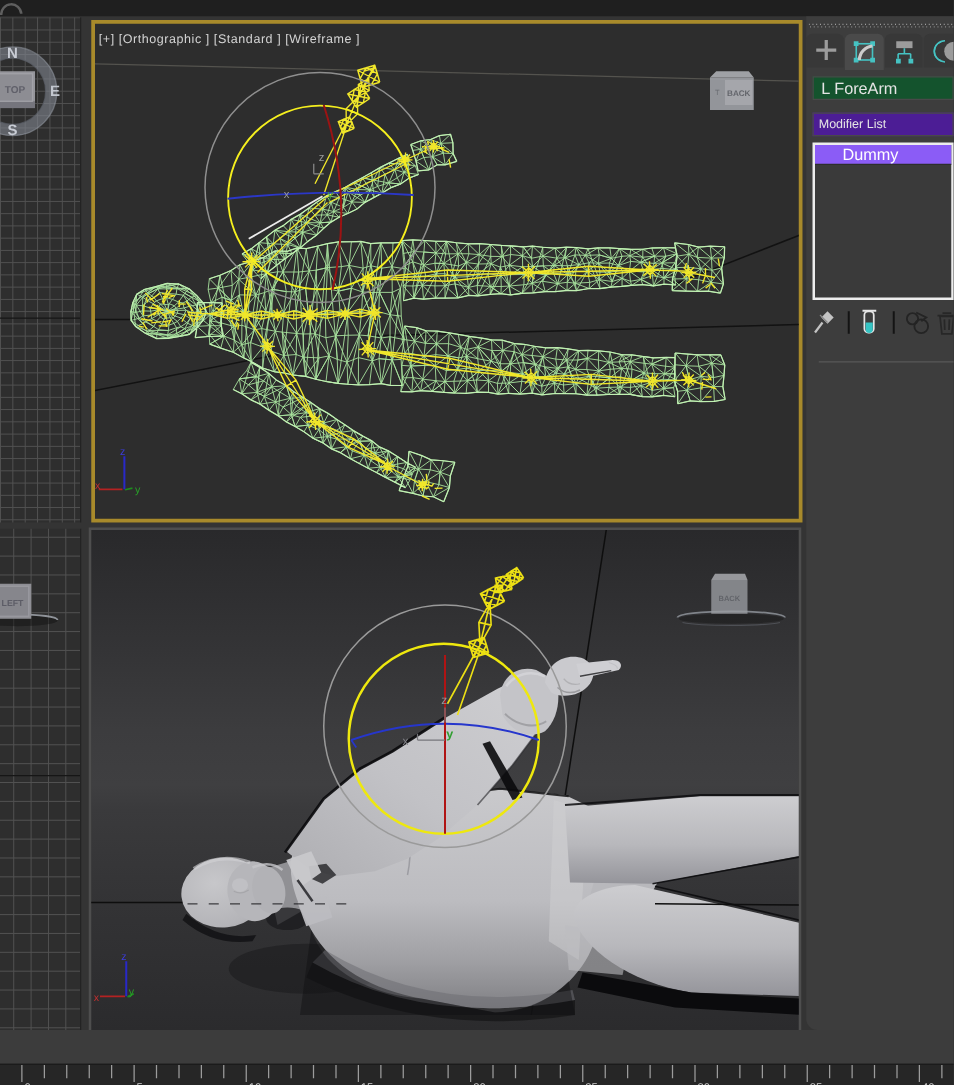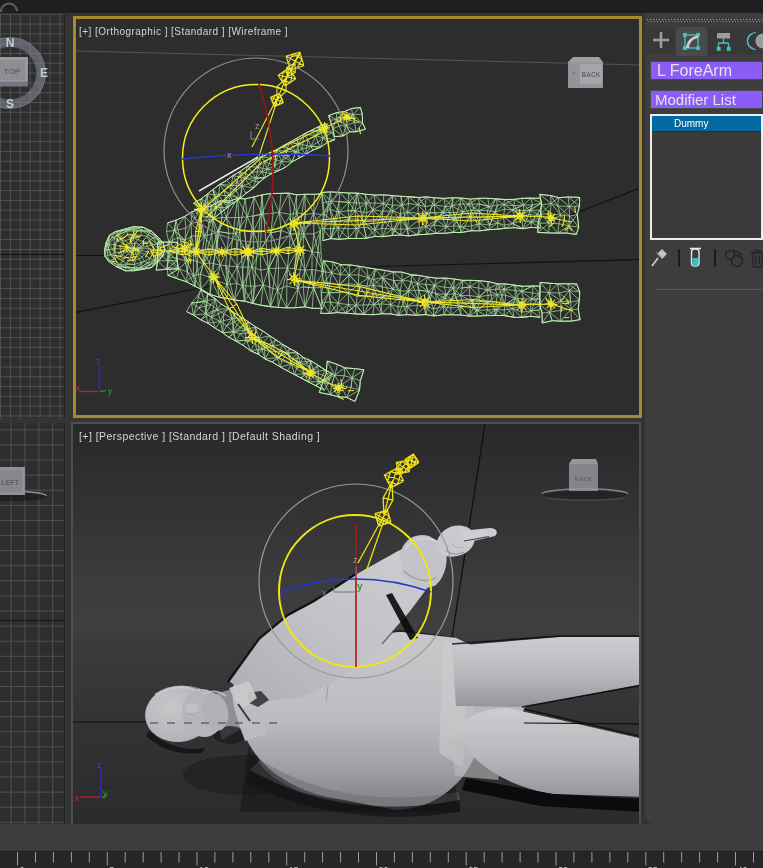--- a/index.html
+++ b/index.html
@@ -171,21 +171,20 @@
           <text x="322" y="596" fill="#85858a" font-size="9.5">x</text>
           <path d="M366.0,572.0L384.0,520.0M358.0,563.0L382.0,519.0M390.9,522.3L378.7,525.9L375.1,513.7L387.3,510.1L390.9,522.3M384.8,524.2L376.8,519.8L381.2,511.8L389.2,516.2L384.8,524.2M390.9,522.3L384.8,524.2M390.9,522.3L389.2,516.2M378.7,525.9L376.8,519.8M378.7,525.9L384.8,524.2M375.1,513.7L381.2,511.8M375.1,513.7L376.8,519.8M387.3,510.1L389.2,516.2M387.3,510.1L381.2,511.8M390.9,522.3L375.1,513.7M378.7,525.9L387.3,510.1M384.0,516.0L392.9,500.1L392.0,482.0L383.1,497.9ZM384.0,516.0L392.0,482.0M392.9,500.1L383.1,497.9M403.6,481.0L391.0,487.6L384.4,475.0L397.0,468.4L403.6,481.0M397.4,484.4L387.6,481.4L390.6,471.6L400.4,474.6L397.4,484.4M403.6,481.0L397.4,484.4M403.6,481.0L400.4,474.6M391.0,487.6L387.6,481.4M391.0,487.6L397.4,484.4M384.4,475.0L390.6,471.6M384.4,475.0L387.6,481.4M397.0,468.4L400.4,474.6M397.0,468.4L390.6,471.6M403.6,481.0L384.4,475.0M391.0,487.6L397.0,468.4M396.0,474.0L401.8,473.8L402.0,468.0L396.2,468.2ZM396.0,474.0L402.0,468.0M401.8,473.8L396.2,468.2M409.6,471.5L398.5,473.6L396.4,462.5L407.5,460.4L409.6,471.5M404.1,472.7L397.3,468.1L401.9,461.3L408.7,465.9L404.1,472.7M409.6,471.5L404.1,472.7M409.6,471.5L408.7,465.9M398.5,473.6L397.3,468.1M398.5,473.6L404.1,472.7M396.4,462.5L401.9,461.3M396.4,462.5L397.3,468.1M407.5,460.4L408.7,465.9M407.5,460.4L401.9,461.3M409.6,471.5L396.4,462.5M398.5,473.6L407.5,460.4M418.9,462.4L410.6,467.9L405.1,459.6L413.4,454.1L418.9,462.4M414.8,465.2L407.8,463.8L409.2,456.8L416.2,458.2L414.8,465.2M418.9,462.4L414.8,465.2M418.9,462.4L416.2,458.2M410.6,467.9L407.8,463.8M410.6,467.9L414.8,465.2M405.1,459.6L409.2,456.8M405.1,459.6L407.8,463.8M413.4,454.1L416.2,458.2M413.4,454.1L409.2,456.8M418.9,462.4L405.1,459.6M410.6,467.9L413.4,454.1M409.0,457.0L416.0,465.0M406.0,470.0L414.0,466.0" stroke="#ecdf14" stroke-width="1.3" fill="none"></path>
           <path d="M101,797 L101,769" stroke="#2828c8" stroke-width="1.6"></path>
           <path d="M80,797 L100,797" stroke="#b42222" stroke-width="1.4"></path>
           <path d="M102,797.5 L107,795" stroke="#1e8c1e" stroke-width="1.4"></path>
           <text x="97" y="768" fill="#3c3cdc" font-size="8.5">z</text>
           <text x="75" y="801" fill="#c03030" font-size="8.5">x</text>
           <text x="103" y="796" fill="#28a028" font-size="8.5">y</text>
         </g>
       </svg>
-      <div class="abs vplabel" style="left:6px;top:6px;font-size:10.5px">[+] [Perspective ] [Standard ] [Default Shading ]</div>
     </div>
     <div class="abs" id="rpanel">
       <div class="abs" style="left:2px;top:6px;width:116px;height:1px;background-image:linear-gradient(90deg,#a2a2a2 1px,transparent 1px);background-size:3px 1px"></div>
       <div class="abs" style="left:3px;top:8px;width:115px;height:1px;background-image:linear-gradient(90deg,#8a8a8a 1px,transparent 1px);background-size:3px 1px"></div>
       <div class="abs" style="left:31px;top:14px;width:31px;height:29px;background:#4a4a4a;border-radius:5px 5px 0 0"></div>
       <div class="abs" style="left:0px;top:14px;width:30px;height:27px;background:#383838;border-radius:5px 5px 0 0"></div>
       <div class="abs" style="left:63px;top:14px;width:30px;height:27px;background:#383838;border-radius:5px 5px 0 0"></div>
       <div class="abs" style="left:94px;top:14px;width:24px;height:27px;background:#383838;border-radius:5px 0 0 0"></div>
       <svg class="abs" style="left:0;top:14px" width="118" height="29" viewBox="0 0 118 29">
 <path d="M16,5 L16,21 M8,13 L24,13" stroke="#9c9c9c" stroke-width="2.6"></path>
@@ -204,24 +203,24 @@
 <path d="M78.5,11.5 L78.5,16 M73.5,16 L83.5,16 M73.5,16 L73.5,20 M83.5,16 L83.5,20" stroke="#45c2c2" stroke-width="1.3" fill="none"></path>
 <rect x="71.8" y="20" width="3.8" height="3.8" fill="#45c2c2"></rect>
           <rect x="81.8" y="20" width="3.8" height="3.8" fill="#45c2c2"></rect>
 </g>
 <g>
 <path d="M108,6.5 A7.8,7.8 0 0 0 108,21.5" stroke="#45c2c2" stroke-width="1.2" fill="none"></path>
 <path d="M111,5.5 A8.2,8.2 0 0 0 111,22.5" stroke="#45c2c2" stroke-width="1.2" fill="none"></path>
 <circle cx="118" cy="14" r="7.6" fill="#9c9c9c"></circle>
 </g>
 </svg>
-      <div class="abs" style="left:5px;top:48px;width:113px;height:19px;background:#8b5cf6;border:1px solid #494949;color:#e4e4e4;font-size:16px;line-height:17px;padding-left:6px">L ForeArm</div>
-      <div class="abs" style="left:5px;top:77px;width:113px;height:19px;background:#8b5cf6;border:1px solid #494949;color:#e4e4e4;font-size:15px;line-height:17px;padding-left:4px">Modifier List</div>
+      <div class="abs" style="left:5px;top:48px;width:113px;height:19px;background:#14532d;border:1px solid #494949;color:#e4e4e4;font-size:13px;line-height:17px;padding-left:6px">L ForeArm</div>
+      <div class="abs" style="left:5px;top:77px;width:113px;height:19px;background:#4c1d95;border:1px solid #494949;color:#e4e4e4;font-size:10px;line-height:17px;padding-left:4px">Modifier List</div>
       <div class="abs" style="left:5px;top:101px;width:113px;height:126px;background:#3a3a3a;border:2px solid #ededed">
-<div style="height:16px;background:#0369a1;border-bottom:1px solid #2e2e2e;color:#fff;font-size:10px;line-height:15px;padding-left:22px">Dummy</div>
+<div style="height:16px;background:#8b5cf6;border-bottom:1px solid #2e2e2e;color:#fff;font-size:13px;line-height:15px;padding-left:22px">Dummy</div>
 </div>
       <svg class="abs" style="left:0;top:233px" width="118" height="26" viewBox="0 0 118 26">
 <g>
 <rect x="13.5" y="4.5" width="7" height="7" fill="#c4c4c4" transform="rotate(45 17 8)"></rect>
 <path d="M13,12 L7,20" stroke="#c4c4c4" stroke-width="1.8"></path>
 <path d="M11,6 L17,12" stroke="#8a8a8a" stroke-width="1"></path>
 </g>
 <path d="M34,3 L34,21" stroke="#141414" stroke-width="1.6"></path>
 <g>
 <rect x="46.5" y="3" width="7.5" height="17" rx="3" fill="none" stroke="#e6e6e6" stroke-width="1.4"></rect>

